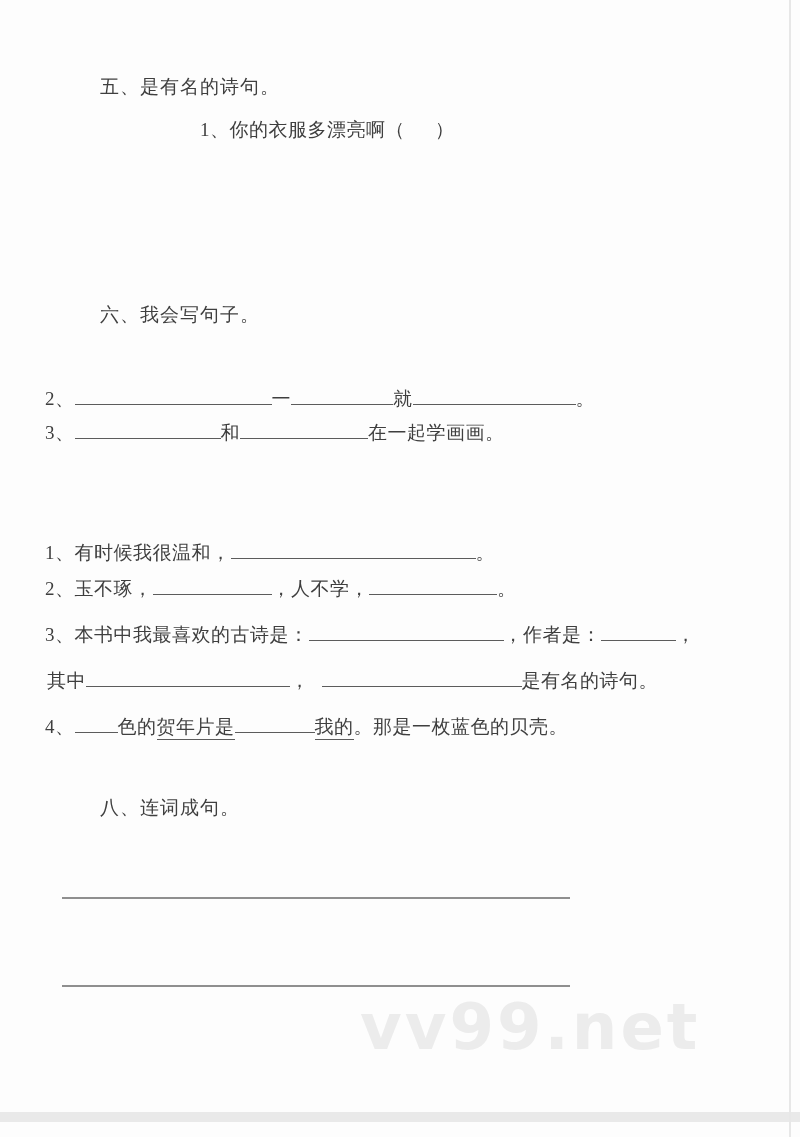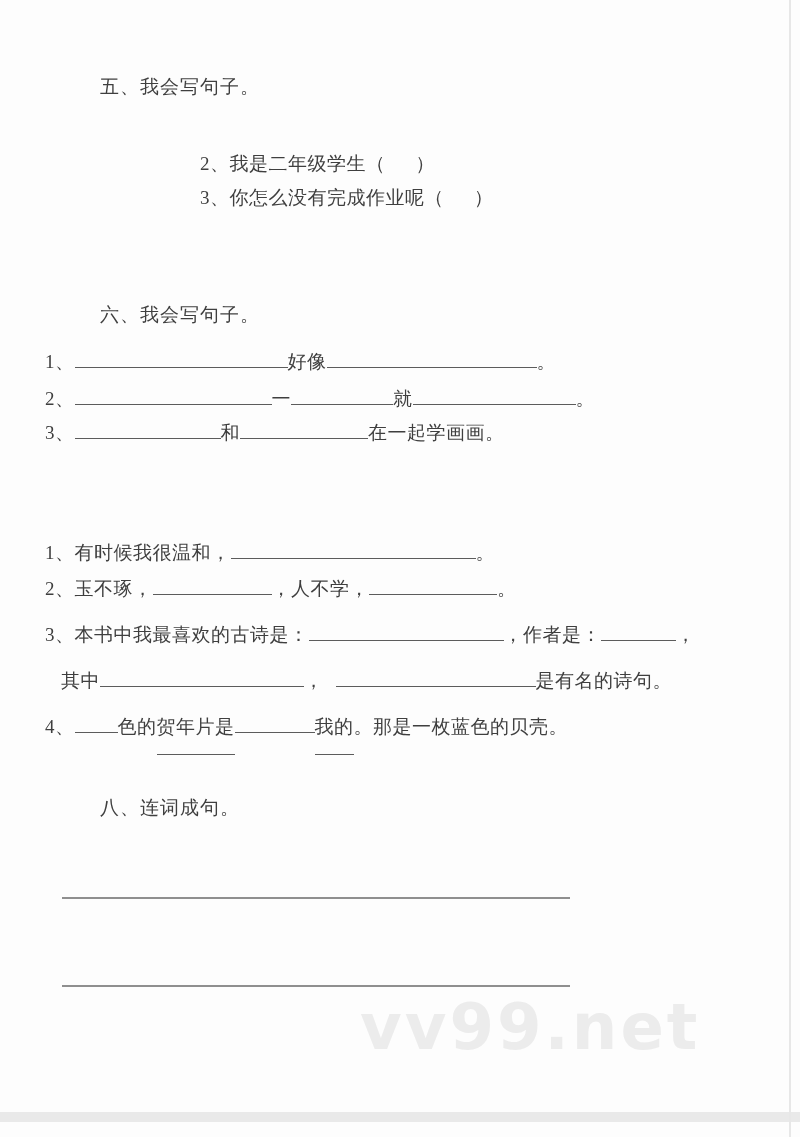--- a/index.html
+++ b/index.html
@@ -20,21 +20,21 @@
   }
   .sec-title{letter-spacing:1px;}
   .blank{
     display:inline-block;
     height:1em;
     border-bottom:1px solid #5c5c5c;
   }
   .gap{display:inline-block;height:1px;}
   .ul{
     border-bottom:1px solid #5c5c5c;
-    padding-bottom:17px;
+    padding-bottom:2px;
   }
   .answer-line{
     position:absolute;
     height:0;
     border-top:2px solid #8f8f8f;
   }
   .watermark{
     position:absolute;
     left:360px;top:990px;
     font-family:"DejaVu Sans","Liberation Sans",sans-serif;
@@ -55,33 +55,31 @@
     top:0;left:789px;
     width:2px;height:1137px;
     background:#e7e7e7;
   }
 </style>
 </head>
 <body>
 
 <div class="page">
 
-  <div class="line sec-title" style="left:100px;top:76px">五、我会写句子。</div>
-  <div class="line" style="left:200px;top:153px"><span>2、我是二年级学生（</span><span class="gap" style="width: 30px;"></span><span>）</span></div>
-  <div class="line" style="left:200px;top:187px"><span>3、你怎么没有完成作业呢（</span><span class="gap" style="width: 30px;"></span><span>）</span></div>
+  <div class="line sec-title" style="left:100px;top:76px">五、是有名的诗句。</div>
+  <div class="line" style="left:200px;top:119px"><span>1、你的衣服多漂亮啊（</span><span class="gap" style="width: 30px;"></span><span>）</span></div>
 
   <div class="line sec-title" style="left:100px;top:304px">六、我会写句子。</div>
-  <div class="line" style="left:45px;top:348px"><span>1、</span><span class="blank" style="width: 213px;"></span><span>好像</span><span class="blank" style="width: 210px;"></span><span>。</span></div>
   <div class="line" style="left:45px;top:385px"><span>2、</span><span class="blank" style="width: 197px;"></span><span>一</span><span class="blank" style="width: 102px;"></span><span>就</span><span class="blank" style="width: 163px;"></span><span>。</span></div>
   <div class="line" style="left:45px;top:419px"><span>3、</span><span class="blank" style="width: 146px;"></span><span>和</span><span class="blank" style="width: 128px;"></span><span>在一起学画画。</span></div>
 
   <div class="line" style="left:45px;top:539px"><span>1、有时候我很温和，</span><span class="blank" style="width: 245px;"></span><span>。</span></div>
   <div class="line" style="left:45px;top:575px"><span>2、玉不琢，</span><span class="blank" style="width: 119px;"></span><span>，人不学，</span><span class="blank" style="width: 128px;"></span><span>。</span></div>
   <div class="line" style="left:45px;top:621px"><span>3、本书中我最喜欢的古诗是：</span><span class="blank" style="width: 195px;"></span><span>，作者是：</span><span class="blank" style="width: 75px;"></span><span>，</span></div>
-  <div class="line" style="left:61px;top:667px"><span>其中</span><span class="blank" style="width: 204px;"></span><span>，</span><span class="gap" style="width: 12px;"></span><span class="blank" style="width: 200px;"></span><span>是有名的诗句。</span></div>
+  <div class="line" style="left:47px;top:667px"><span>其中</span><span class="blank" style="width: 204px;"></span><span>，</span><span class="gap" style="width: 12px;"></span><span class="blank" style="width: 200px;"></span><span>是有名的诗句。</span></div>
   <div class="line" style="left:45px;top:713px"><span>4、</span><span class="blank" style="width: 43px;"></span><span>色的</span><span class="ul">贺年片是</span><span class="blank" style="width: 80px;"></span><span class="ul">我的</span><span>。那是一枚蓝色的贝壳。</span></div>
 
   <div class="line sec-title" style="left:100px;top:797px">八、连词成句。</div>
   <div class="answer-line" style="left:62px;top:897px;width:508px"></div>
   <div class="answer-line" style="left:62px;top:985px;width:508px"></div>
 
   <div class="watermark">vv99.net</div>
   <div class="page-gap"></div>
   <div class="page-edge"></div>
 

